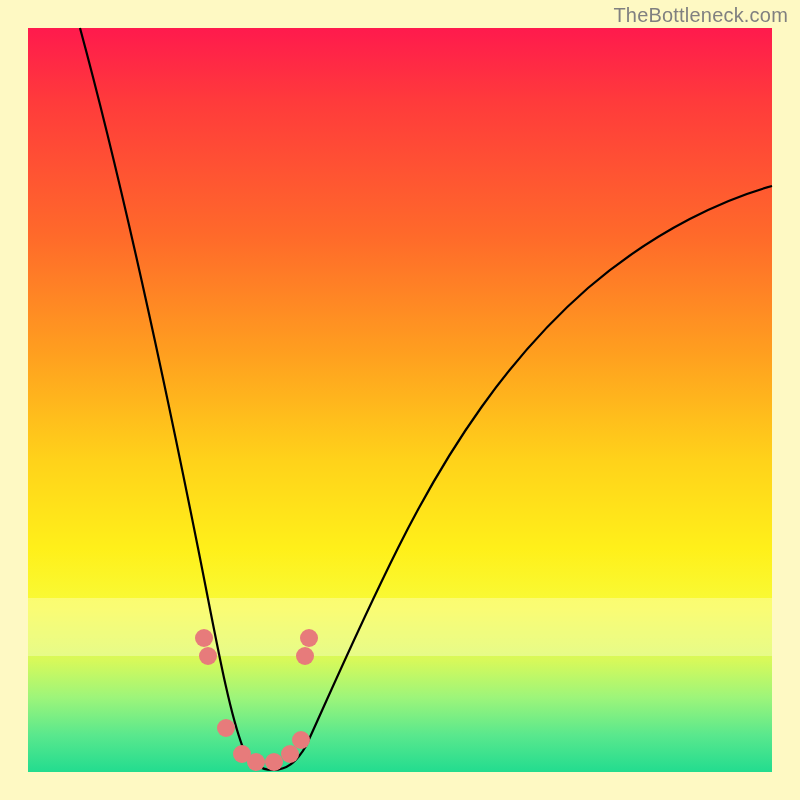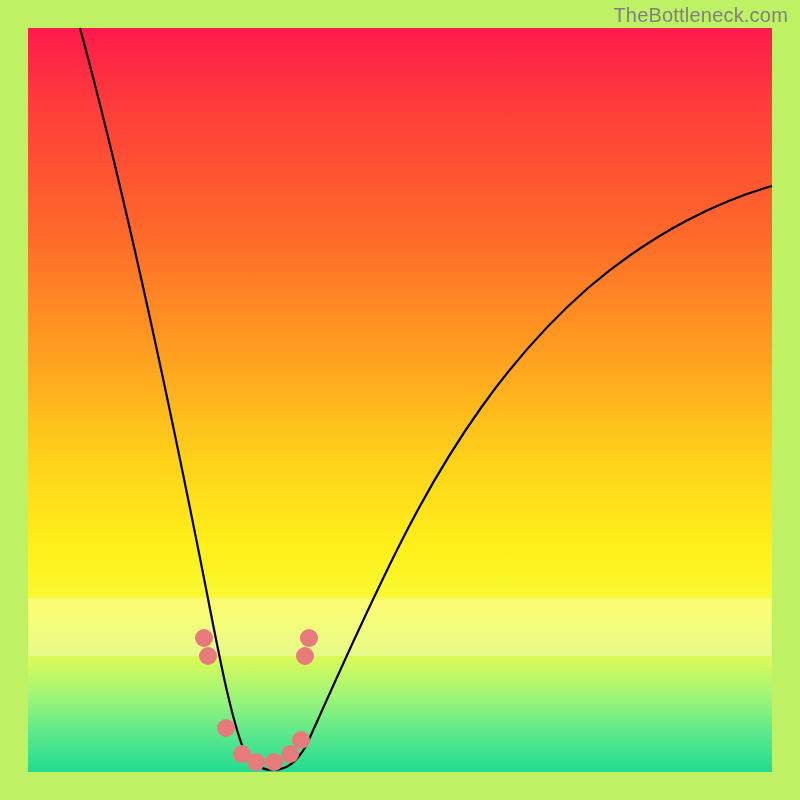--- a/index.html
+++ b/index.html
@@ -10,21 +10,21 @@
     overflow: hidden;
     background: #000;
     font-family: Arial, Helvetica, sans-serif;
   }
   .frame {
     position: absolute;
     top: 0;
     left: 0;
     width: 800px;
     height: 800px;
-    background: #bef264;
+    background: #fef9c3;
   }
   .plot-area {
     position: absolute;
     top: 28px;
     left: 28px;
     width: 744px;
     height: 744px;
     background: linear-gradient(
       to bottom,
       #ff1a4d 0%,

